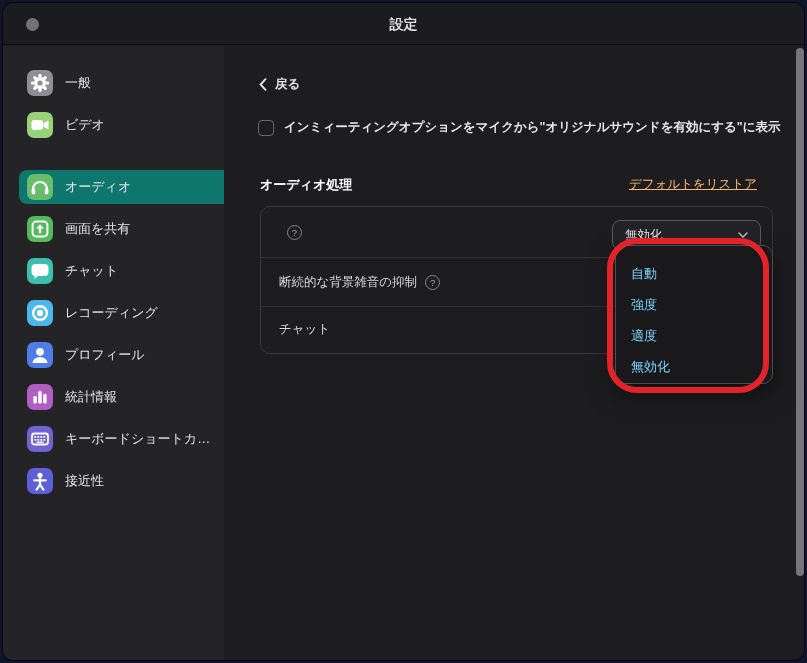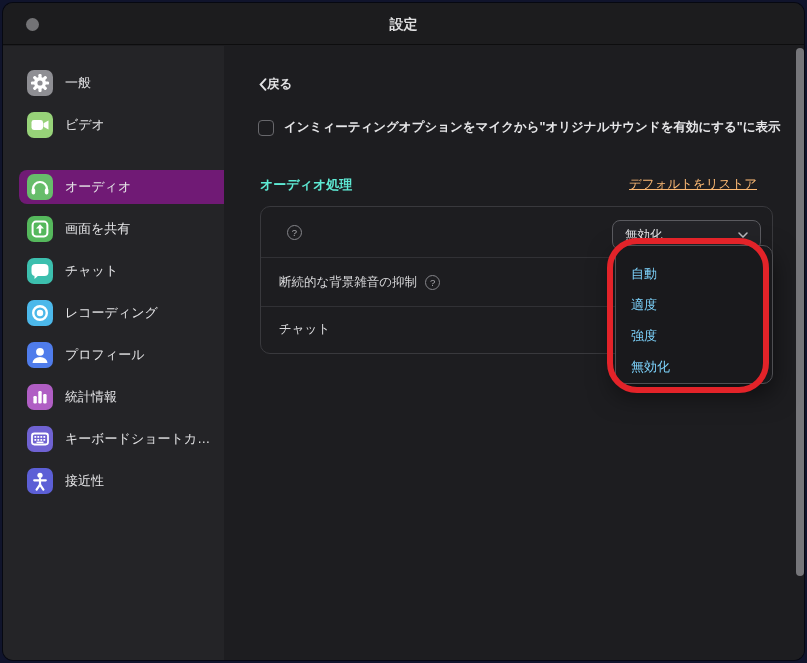--- a/index.html
+++ b/index.html
@@ -13,35 +13,35 @@
   .titlebar { position:absolute; left:0; top:0; right:0; height:42px; background:#1c1c1e;
               border-bottom:1px solid #0d0d0e; }
   .title { width:100%; text-align:center; line-height:42px; font-size:14px; font-weight:bold; color:#dededf; }
   .traffic-dot { position:absolute; left:23px; top:15px; width:13px; height:13px; border-radius:50%; background:#737376; }
 
   
   .sidebar { position:absolute; left:0; top:43px; bottom:0; width:248px; background:#242427;
              border-right:2px solid #0b0b0c; padding-top:20px; }
   .side-item { height:34px; margin:0 12px 8px 16px; display:flex; align-items:center; gap:12px;
                padding-left:8px; border-radius:8px; color:#e4e4e6; font-size:13px; cursor:default; white-space:nowrap; }
-  .side-item.selected { background:#701a75;margin-top:28px; }
+  .side-item.selected { background:#0f766e;margin-top:28px; }
   .icon-tile { width:26px; height:26px; border-radius:7px; flex:none; display:flex;
                align-items:center; justify-content:center; }
 
   
   .main { position:absolute; left:221px; top:43px; right:0; bottom:0; background:#1d1d20; }
 
-  .back { position:absolute; left:35px; top:30px; display:flex; align-items:center; 
+  .back { position:absolute; left:35px; top:30px; display:flex; align-items:center; gap:8px;
           font-size:12.5px; font-weight:600; color:#e2e2e4; cursor:pointer; }
 
   .check-row { position:absolute; left:34px; top:73px; display:flex; align-items:center; gap:10px; }
   .checkbox { width:16px; height:16px; border:1.5px solid #68686c; border-radius:4px; background:transparent; flex:none; }
   .check-label { font-size:12.5px; font-weight:600; color:#e6e6e8; }
 
-  .section-title { position:absolute; left:36px; top:130px; font-size:13px; font-weight:bold; color:#5eead4; }
+  .section-title { position:absolute; left:36px; top:130px; font-size:13px; font-weight:bold; color:#ffffff; }
   .restore-link { position:absolute; right:47px; top:130px; font-size:12.5px; color:#fdba74; cursor:pointer;text-decoration:underline; }
 
   .panel { position:absolute; left:36px; top:160px; width:513px; height:148px;
            border:1px solid #39393d; border-radius:10px; }
   .prow { display:flex; align-items:center; padding:0 18px; position:relative; }
   .prow-1 { height:51px; border-bottom:1px solid #313135; }
   .prow-2 { height:49px; border-bottom:1px solid #313135; }
   .prow-3 { height:45px; }
   .prow-label { font-size:12.5px; color:#dadadc; }
   .help-badge { width:15px; height:15px; border:1.3px solid #85858a; border-radius:50%; margin-left:8px;
@@ -242,22 +242,22 @@
       </div>
 
       <div class="prow prow-3">
         <span class="prow-label">チャット</span>
       </div>
 
     </div>
 
     <div class="menu">
       <div class="menu-item">自動</div>
+      <div class="menu-item">強度</div>
       <div class="menu-item">適度</div>
-      <div class="menu-item">強度</div>
       <div class="menu-item">無効化</div>
     </div>
 
     <div class="red-ring"></div>
 
     <div class="scrollbar"></div>
 
   </section>
 
 </div>

